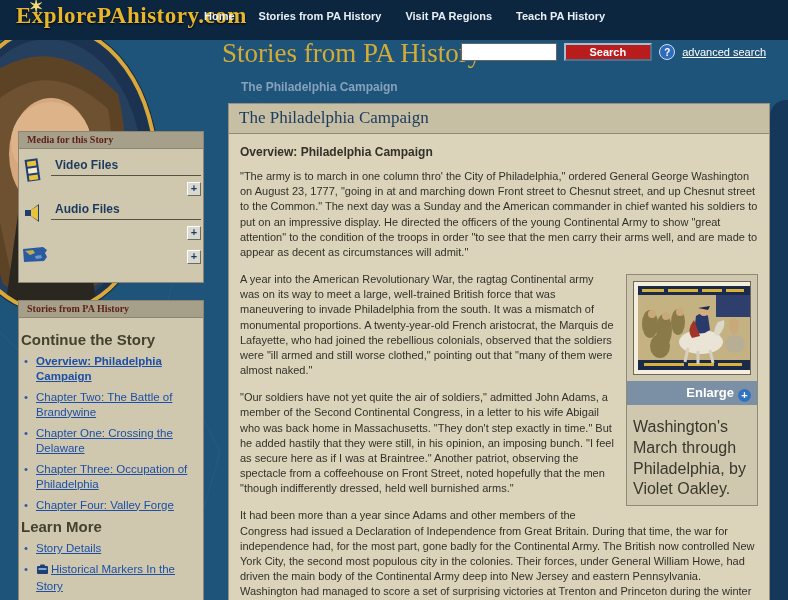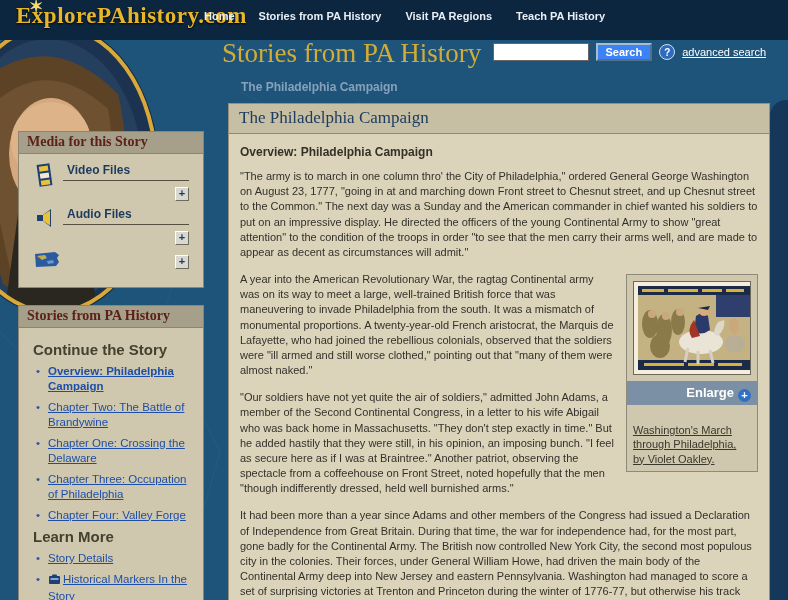--- a/index.html
+++ b/index.html
@@ -17,34 +17,34 @@
   .nav-item{color:#e9eff4;font-size:11px;font-weight:700;cursor:pointer;white-space:nowrap;}
   
   .right-strip{position:absolute;right:0;top:100px;width:18px;height:500px;background:#15375a;
     border-top-left-radius:16px;z-index:1;}
   .maplines{position:absolute;left:0;top:32px;z-index:0;opacity:0.5;}
   .page-title{position:absolute;left:222px;top:38px;font-family:"Liberation Serif",serif;
     font-size:27px;color:#d2ac37;z-index:3;}
   .breadcrumb{position:absolute;left:241px;top:80px;font-size:12px;font-weight:700;color:#86a1ba;z-index:3;}
   .search-cluster{position:absolute;top:43px;right:22px;display:flex;align-items:center;gap:7px;z-index:5;}
   .search-input{width:88px;height:14px;border:1px solid #666;background:#fff;font-size:11px;padding:1px 3px;}
-  .search-btn{background:#3b82f6;color:#fff;font-weight:700;font-size:11px;
+  .search-btn{background:#b91c1c;color:#fff;font-weight:700;font-size:11px;
     border-top:2px solid #a9bdcd;border-left:2px solid #a9bdcd;border-right:2px solid #50708c;border-bottom:2px solid #50708c;
-    padding:1px 8px;cursor:pointer;font-family:"Liberation Sans",sans-serif;}
+    padding:1px 24px;cursor:pointer;font-family:"Liberation Sans",sans-serif;}
   .help-icon{width:14px;height:14px;border-radius:50%;background:#2e6bbf;color:#fff;font-size:10px;
     font-weight:700;display:flex;align-items:center;justify-content:center;cursor:pointer;border:1px solid #cfe0f0;}
   .adv-link{color:#fff;font-size:11px;text-decoration:underline;cursor:pointer;}
   
   .portrait{position:absolute;left:-52px;top:24px;z-index:0;}
   
   .sidebar{position:absolute;left:18px;top:131px;width:186px;z-index:2;}
   .panel{background:#cfc8ae;border:1px solid #8c8574;margin-bottom:17px;}
   .panel-header{background:#a69f89;border-bottom:1px solid #8c8574;padding:2px 8px 3px;
-    font-family:"Liberation Serif",serif;font-weight:700;font-size:14px;color:#5e211a;}
-  .panel-body{padding:7px 14px 9px;}
+    font-family:"Liberation Serif",serif;font-weight:700;font-size:10px;color:#5e211a;}
+  .panel-body{padding:7px 2px 9px;}
   .media-item{display:flex;margin-bottom:4px;}
   .micon{width:30px;flex:0 0 30px;padding-top:1px;}
   .mbody{flex:1;}
   .mlabel{display:block;font-size:12px;font-weight:700;color:#1c3a5e;border-bottom:1px solid #55503f;
     padding:2px 0 3px 4px;cursor:pointer;}
   .mrow{text-align:right;margin-top:2px;}
   .plus-btn{display:inline-block;width:12px;height:12px;line-height:11px;text-align:center;
     background:#d9d9d2;color:#1c3a5e;font-size:11px;font-weight:700;cursor:pointer;
     border-top:1px solid #fff;border-left:1px solid #fff;border-right:1px solid #6b6b5e;border-bottom:1px solid #6b6b5e;}
   .sb-heading{font-size:15px;font-weight:700;color:#44412f;margin:6px 0 4px;}
@@ -63,21 +63,21 @@
   .overview-heading{font-size:12px;font-weight:700;color:#333028;margin:2px 0 10px;}
   .main p{font-size:11px;line-height:1.38;color:#33302a;margin:0 0 12px;}
   
   .fig1{float:right;width:130px;margin:2px 0 6px 10px;background:#cfc8ae;border:1px solid #8b8b78;}
   .fig1 .matte{margin:6px;background:#f5eedd;border:1px solid #6b675a;padding:4px;cursor:pointer;}
   .fig1 .matte svg{display:block;}
   .enlarge-bar{background:#7b90a4;padding:2px 6px 3px;text-align:right;cursor:pointer;}
   .enlarge-bar .txt{color:#fff;font-size:13px;font-weight:700;margin-right:4px;}
   .enlarge-plus{display:inline-block;width:13px;height:13px;border-radius:50%;background:#2f72c4;color:#fff;
     font-size:11px;font-weight:700;text-align:center;line-height:13px;vertical-align:-2px;}
-  .fig1 .caption{padding:18px 6px 5px;font-size:11px;color:#3a372c;line-height:1.3;text-decoration:underline;}
+  .fig1 .caption{padding:12px 6px 5px;font-size:16px;color:#3a372c;line-height:1.3;}
 </style>
 </head>
 <body>
 
 <svg class="maplines" width="788" height="568">
   <g stroke="#3f7096" stroke-width="1" fill="none" opacity="0.45">
     <polyline points="10,60 60,140 40,230 80,330 30,430 70,540"></polyline>
     <polyline points="120,100 190,180 160,300 220,420 180,560"></polyline>
     <polyline points="0,300 40,340 20,420 60,500"></polyline>
     <polyline points="240,60 300,90 360,70"></polyline>

